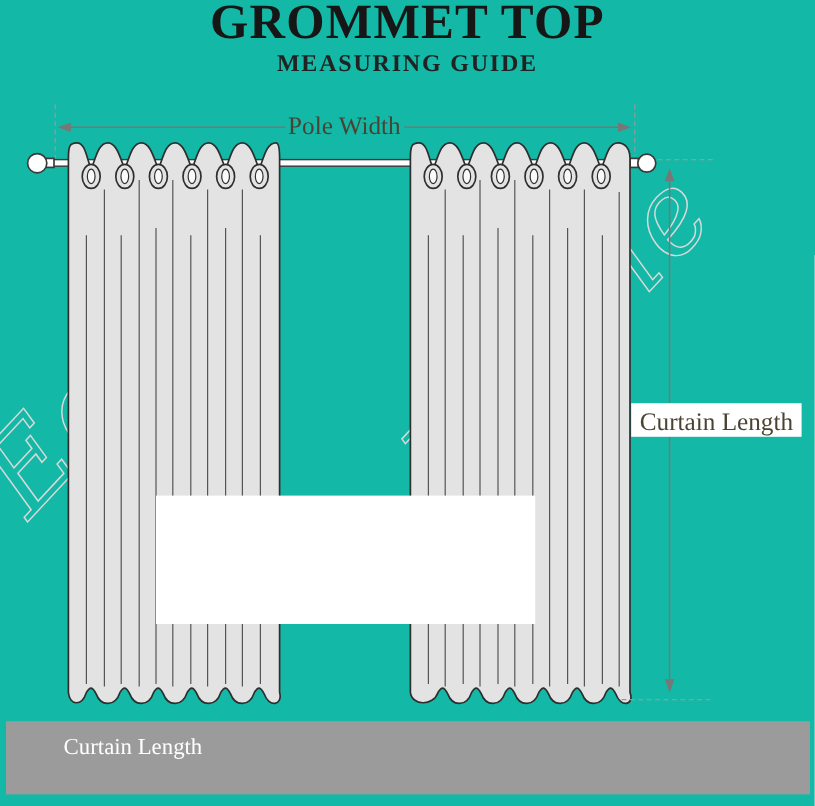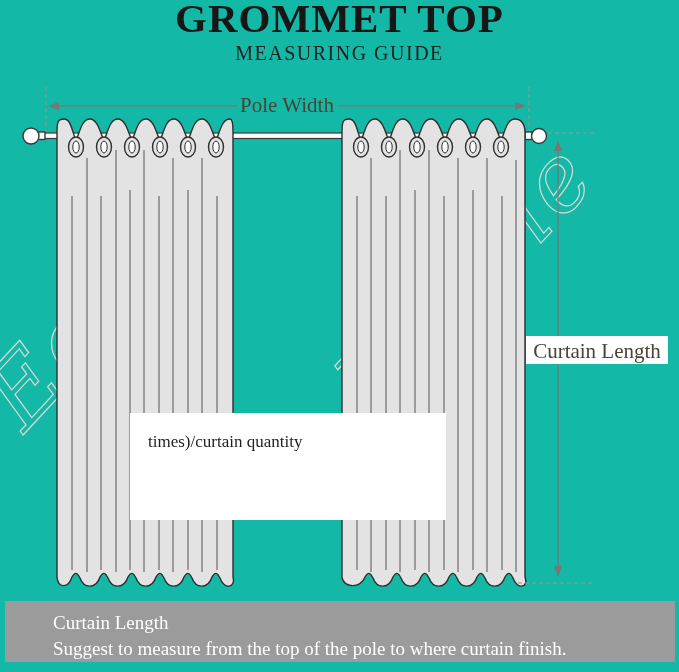--- a/index.html
+++ b/index.html
@@ -7,21 +7,21 @@
     position:relative;width:679px;height:672px;background:#14b8a6;
     overflow:hidden;font-family:"Liberation Serif",serif;
   }
   .title{
     position:absolute;top:-4px;left:0;width:679px;text-align:center;
     font-size:41px;font-weight:bold;color:#161616;letter-spacing:1px;
     line-height:44px;
   }
   .subtitle{
     position:absolute;top:41px;left:0;width:679px;text-align:center;
-    font-size:20px;font-weight:normal;color:#222222;letter-spacing:1.5px;
+    font-size:20px;font-weight:bold;color:#222222;letter-spacing:1.5px;
     line-height:24px;
   }
   .diagram-svg{position:absolute;top:0;left:0;}
   .curtain{fill:#e3e3e3;stroke:#2e2e2e;stroke-width:1.4;}
   .fold{stroke:#555555;stroke-width:1;}
   .grommet-outer{fill:#e3e3e3;stroke:#2e2e2e;stroke-width:1.4;}
   .grommet-inner{fill:#fafafa;stroke:#2e2e2e;stroke-width:1;}
   .pole{fill:#fcfcfc;stroke:#3a3a3a;stroke-width:1.2;}
   .finial{fill:#ffffff;stroke:#3a3a3a;stroke-width:1.4;}
   .dash{stroke:#999999;stroke-width:1;stroke-dasharray:4 3;fill:none;}
@@ -177,21 +177,19 @@
     <g>
       <line class="arrow-line" x1="558" y1="148" x2="558" y2="569"></line>
       <polygon class="arrow-head" points="558,140 554,151 562,151"></polygon>
       <polygon class="arrow-head" points="558,577 554,566 562,566"></polygon>
     </g>
     <rect x="526" y="336" width="142" height="28" fill="#ffffff"></rect>
     <text class="measure-label" x="597" y="358" text-anchor="middle">Curtain Length</text>
   </svg>
 
   <div class="info-box">
-    <div>times)/curtain quantity</div>
   </div>
 
   <div class="footer-bar">
     <div>Curtain Length</div>
-    <div>Suggest to measure from the top of the pole to where curtain finish.</div>
   </div>
 
 </div>
 
 </body></html>

